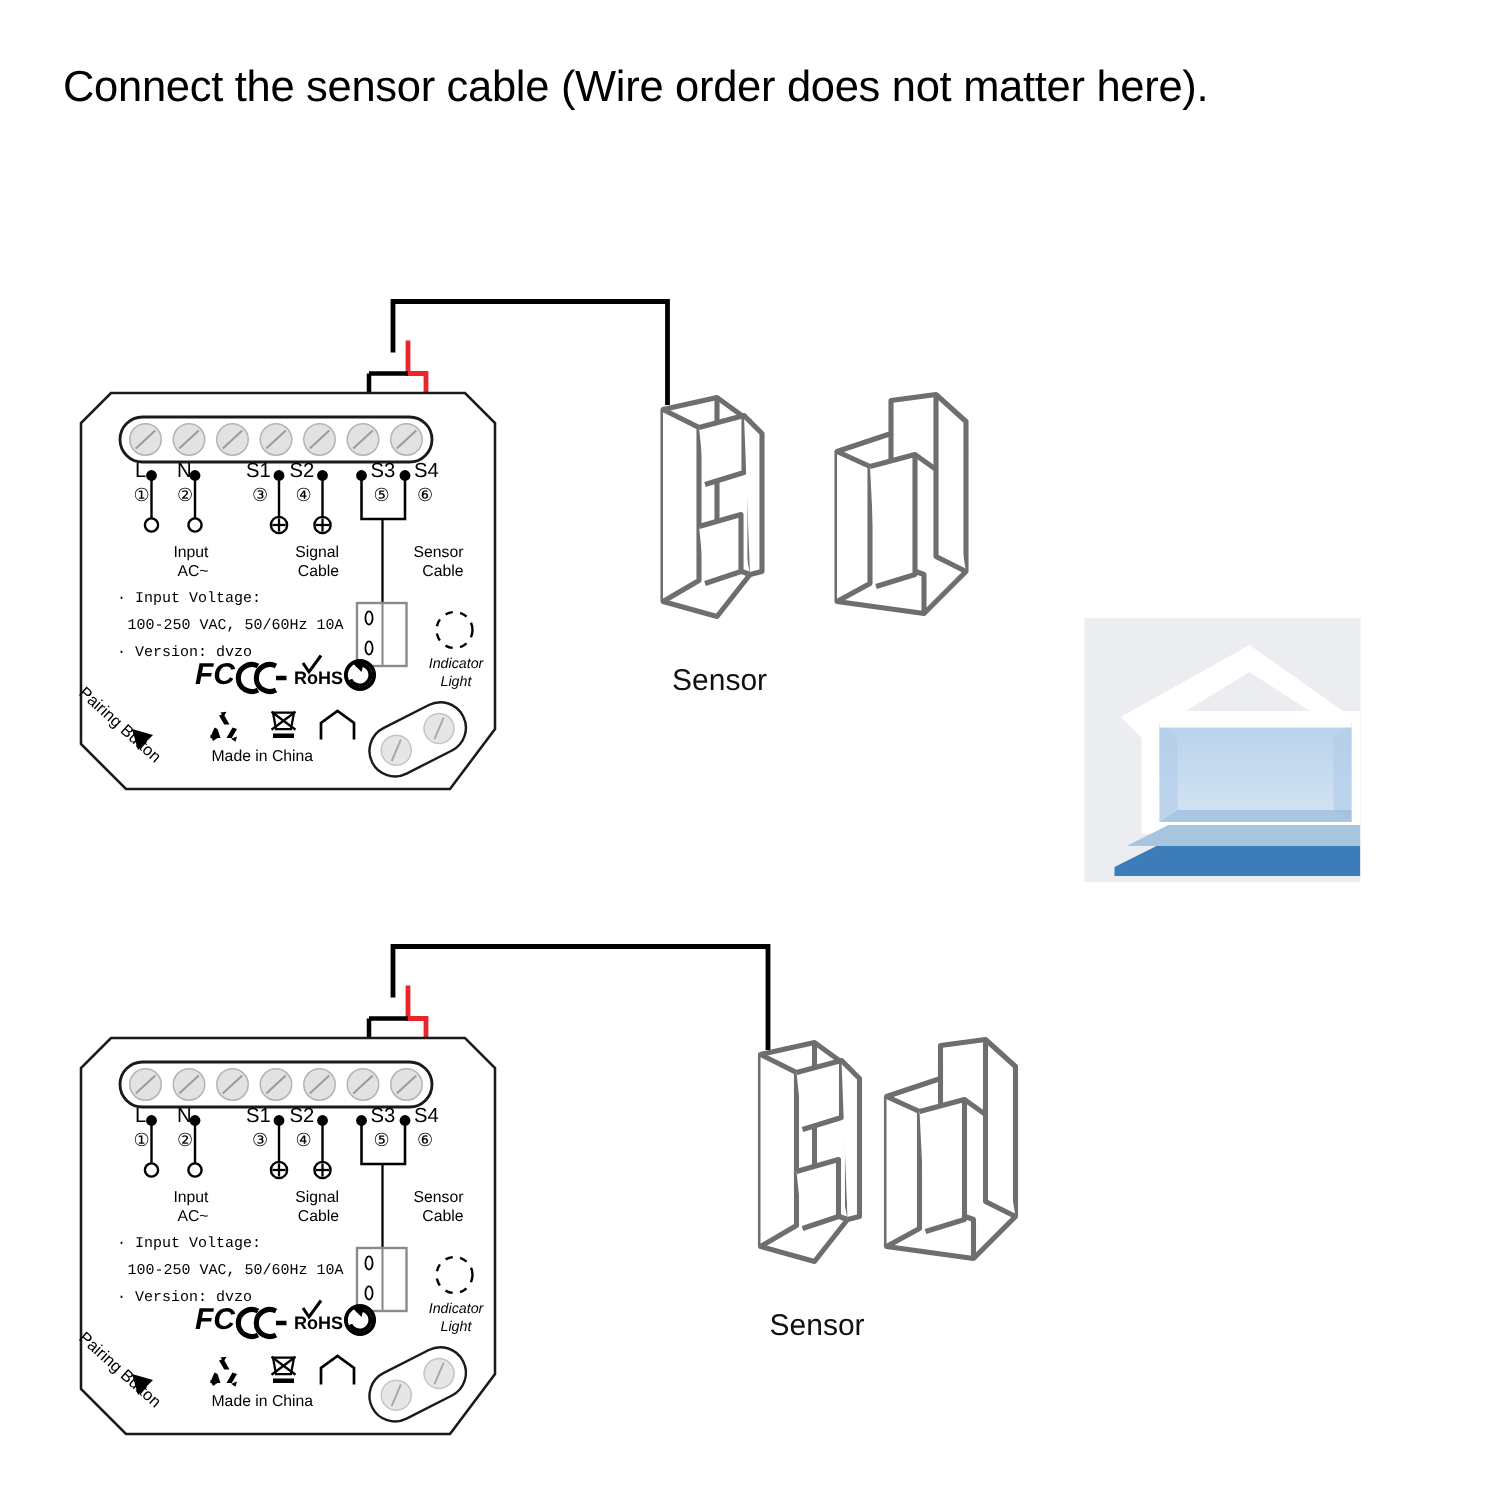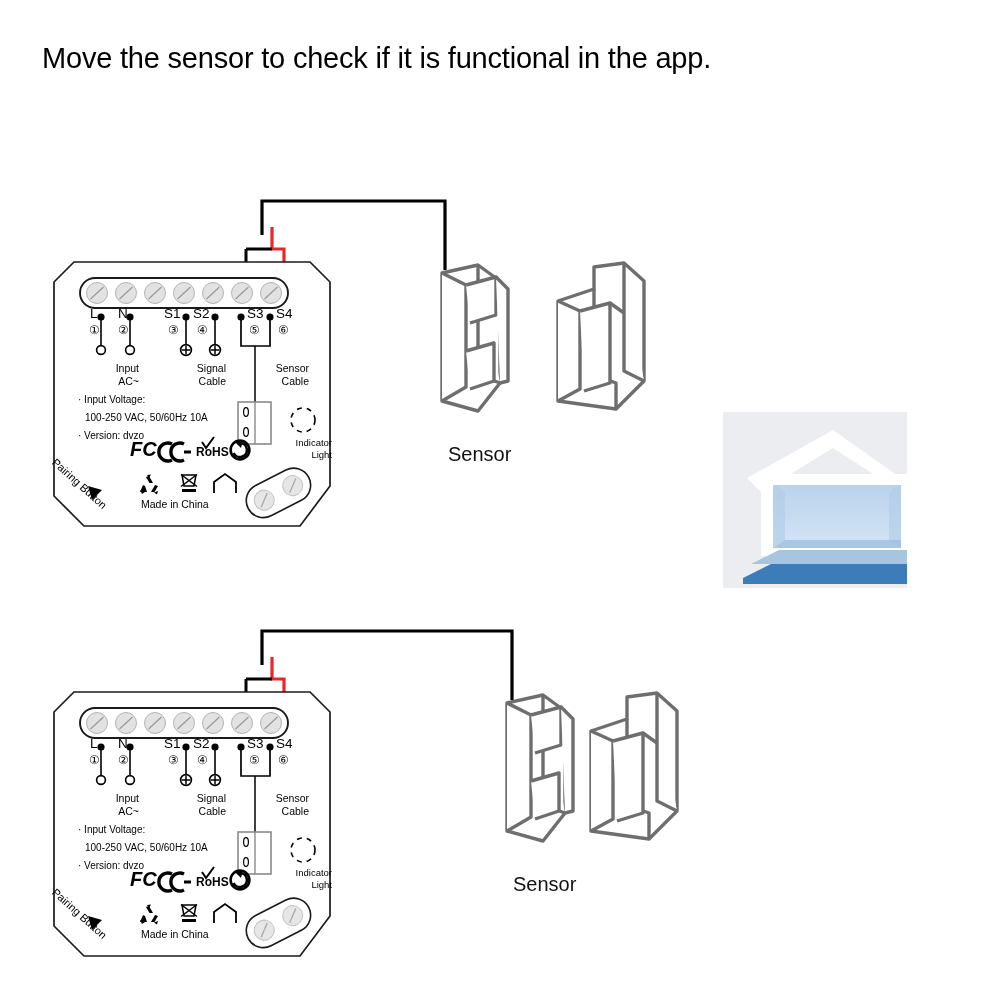--- a/index.html
+++ b/index.html
@@ -62,23 +62,23 @@
 
   .module-label {
     position: absolute;
     font-size: 10.5px;
     color: #000;
     white-space: nowrap;
     line-height: 1.25;
   }
   .term-letter { font-size: 13.5px; }
   .term-num    { font-size: 12px; }
-  .spec-txt    { font-size: 10px; }
+  .spec-txt    { font-size: 10px; font-family: Liberation Mono, monospace; }
   .made-txt    { font-size: 10.5px; }
-  .ind-txt     { font-size: 9.5px; text-align: right; line-height: 1.15; }
+  .ind-txt     { font-size: 9.5px; text-align: center; line-height: 1.15; font-style: italic; }
   .cable-txt   { font-size: 10.5px; text-align: right; line-height: 1.25; }
 
   .pairing-label {
     position: absolute;
     left: 6px;
     top: 196px;
     font-size: 11px;
     transform: rotate(42deg);
     transform-origin: left top;
     white-space: nowrap;
@@ -100,21 +100,21 @@
     height: 176px;
     background: #ebedf1;
     overflow: hidden;
   }
   #garage-open   { left: 723px; top: 237px; }
 </style>
 </head>
 <body>
 
 <div class="heading">
-  <div class="heading-line">Move the sensor to check if it is functional in the app.</div>
+  <div class="heading-line">Connect the sensor cable (Wire order does not matter here).</div>
 </div>
 
 <div class="panel" id="panel-open">
 
   <svg class="wire-layer" viewBox="0 0 1000 390">
 
     <path d="M262,60 L262,26 L445,26 L445,95" fill="none" stroke="#000" stroke-width="3.2"></path>
 
     <path d="M272,52 L272,74 L284,74 L284,105" fill="none" stroke="#e8262b" stroke-width="3.2"></path>
 

